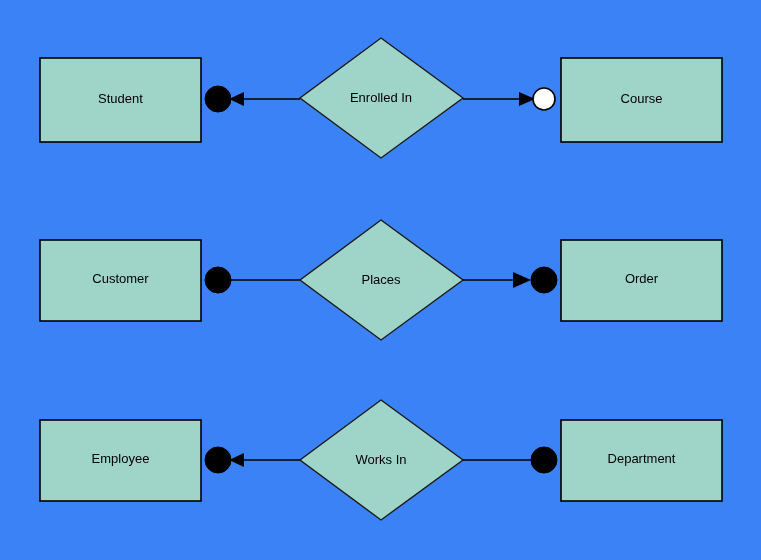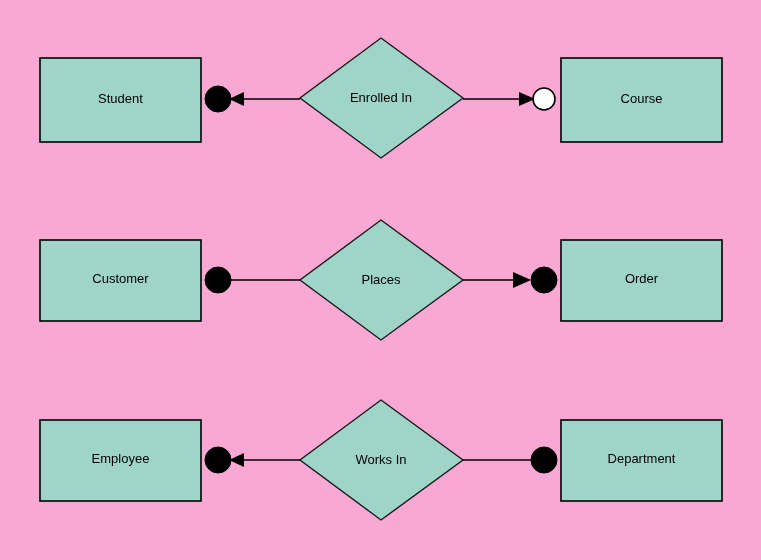--- a/index.html
+++ b/index.html
@@ -7,21 +7,21 @@
     padding: 0;
     background: #ffffff;
   }
   body {
     font-family: "Liberation Sans", sans-serif;
   }
   #canvas {
     position: relative;
     width: 761px;
     height: 560px;
-    background: #f9a8d4;
+    background: #3b82f6;
     overflow: hidden;
   }
   #diagram-svg {
     position: absolute;
     left: 0;
     top: 0;
     width: 761px;
     height: 560px;
     display: block;
   }

